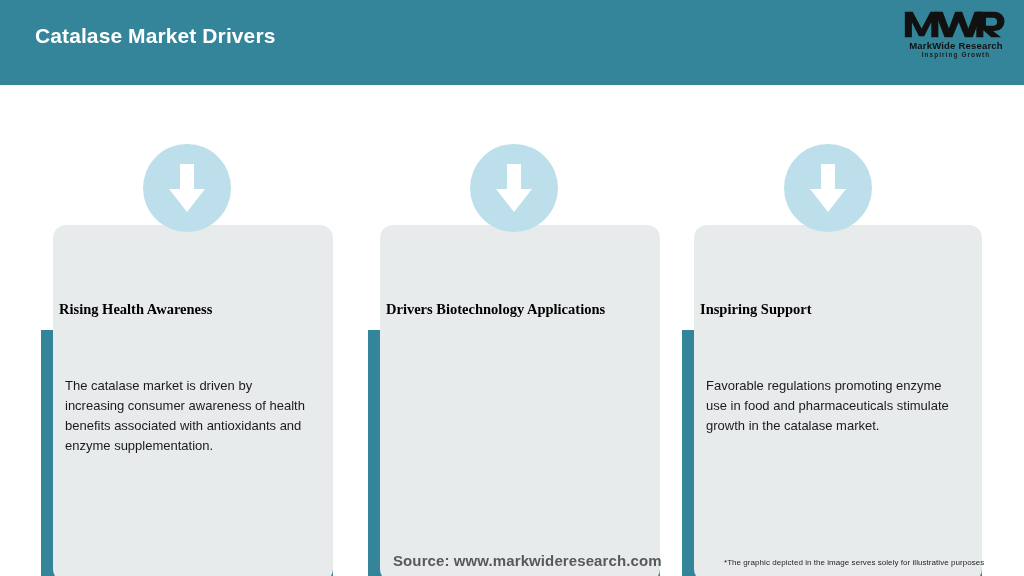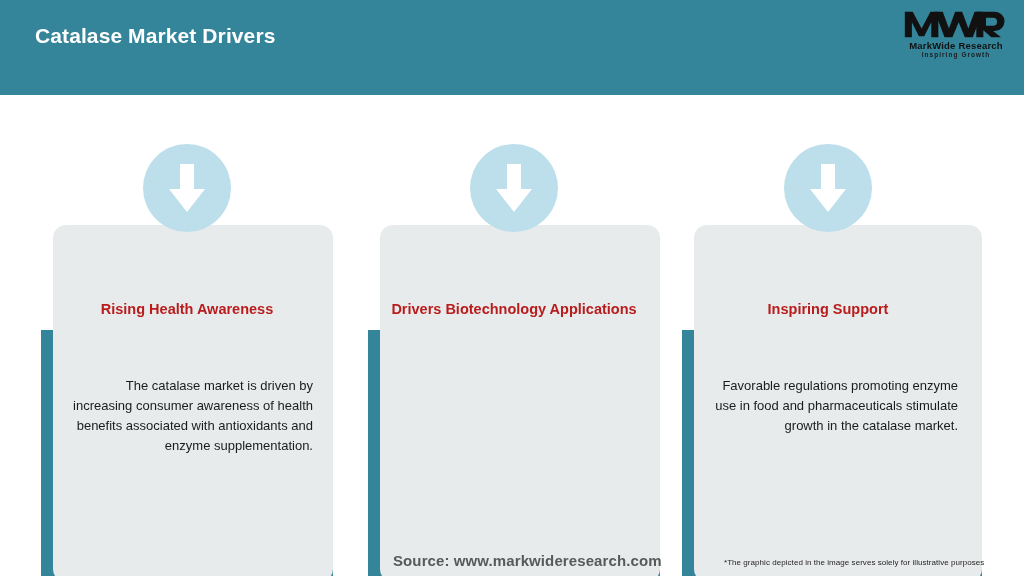--- a/index.html
+++ b/index.html
@@ -15,21 +15,21 @@
     overflow: hidden;
     position: relative;
   }
 
   
   .header {
     position: absolute;
     left: 0;
     top: 0;
     width: 1024px;
-    height: 95px;
+    height: 85px;
     background: #34859a;
   }
   .header-title {
     position: absolute;
     left: 35px;
     top: 24px;
     font-size: 21px;
     font-weight: bold;
     color: #ffffff;
     letter-spacing: 0.1px;
@@ -122,35 +122,36 @@
     align-items: center;
     justify-content: center;
   }
   .card-wrap.c1 .card-icon { margin-left: 0px; }
 
   .card-title {
     position: absolute;
     left: 18px;
     right: 18px;
     top: 155px;
-    text-align: center;
+    text-align: left;
     font-size: 14.5px;
     font-weight: bold;
-    color: #b91c1c;
+    color: #000000;
     line-height: 21px;
+    font-family: Liberation Serif, serif;
   }
   .card-body {
     position: absolute;
     left: 24px;
     right: 20px;
     top: 232px;
     font-size: 13px;
     color: #1b1b1b;
     line-height: 20px;
-    text-align: right;
+    text-align: left;
   }
   .card-wrap.c2 .card-body { right: 16px; }
 
   
   .footer-source {
     position: absolute;
     left: 393px;
     top: 552px;
     font-size: 15px;
     font-weight: bold;

